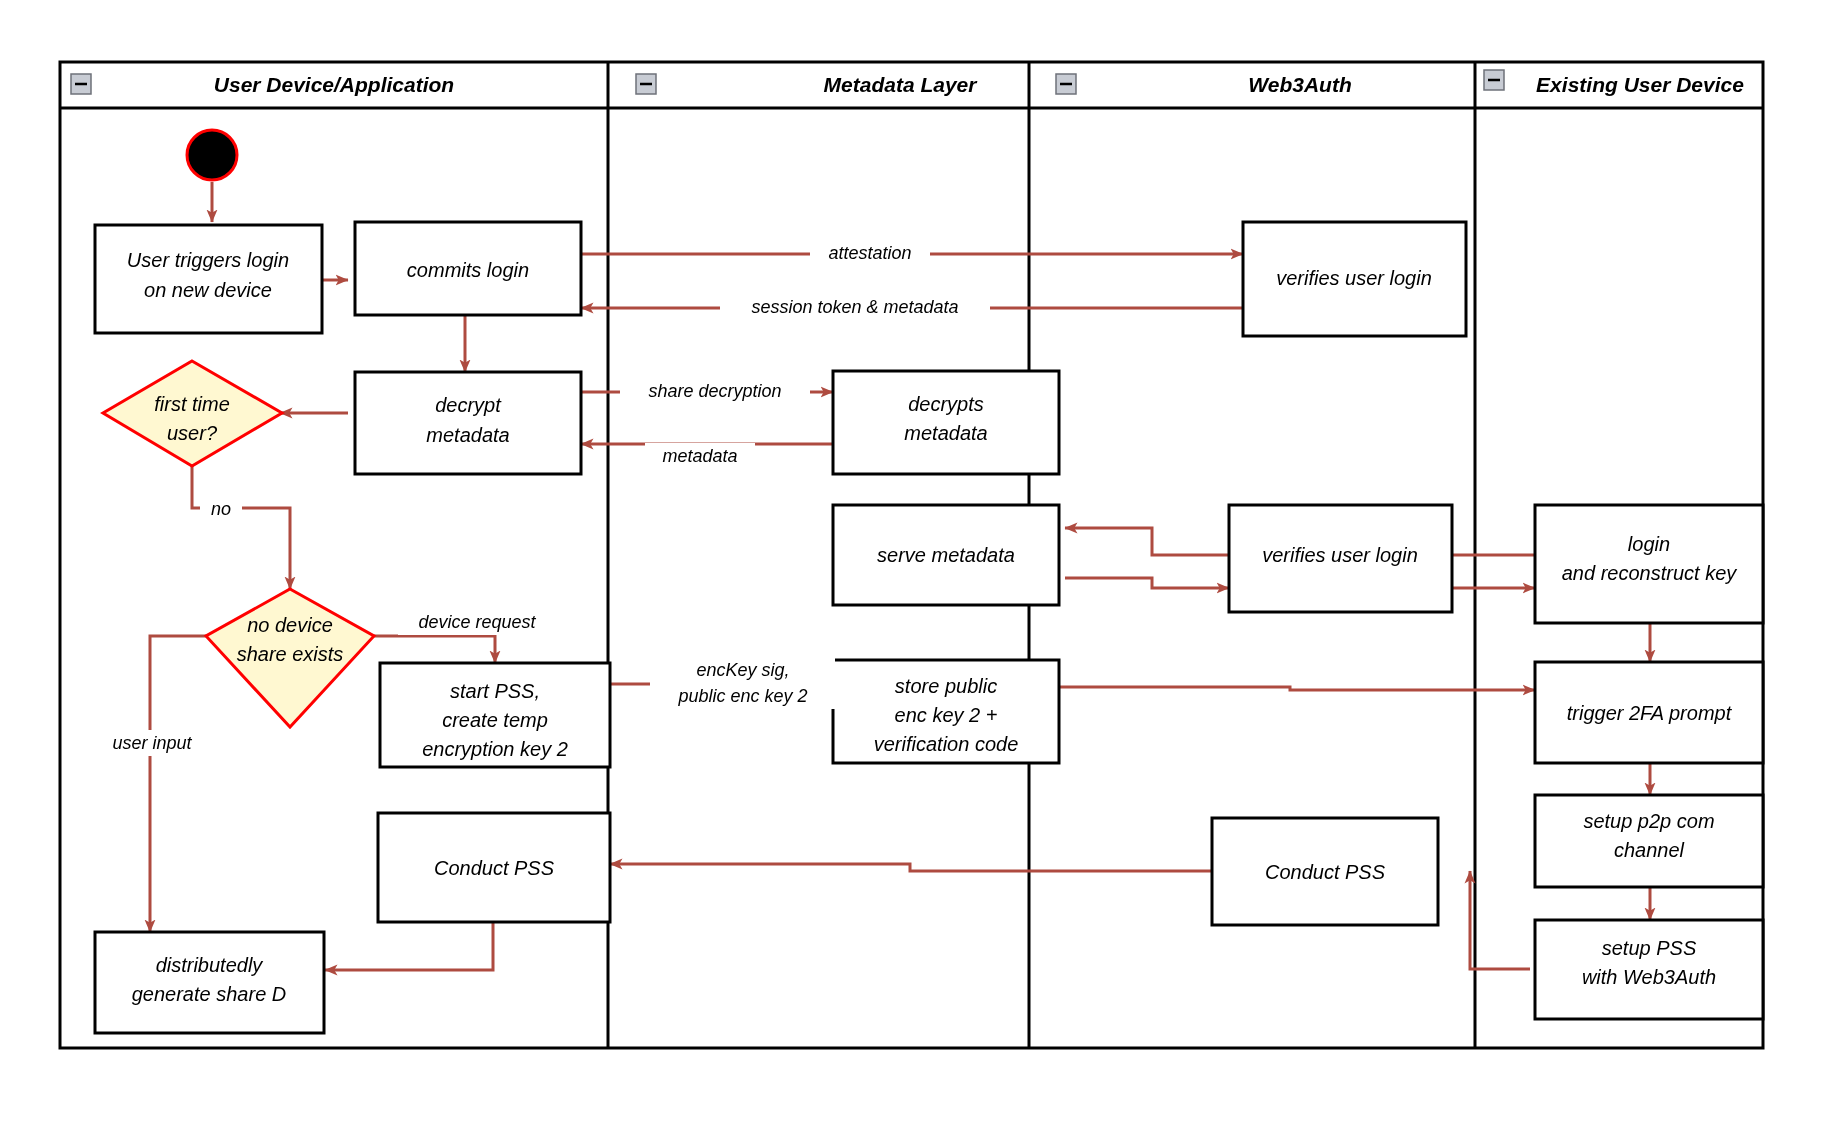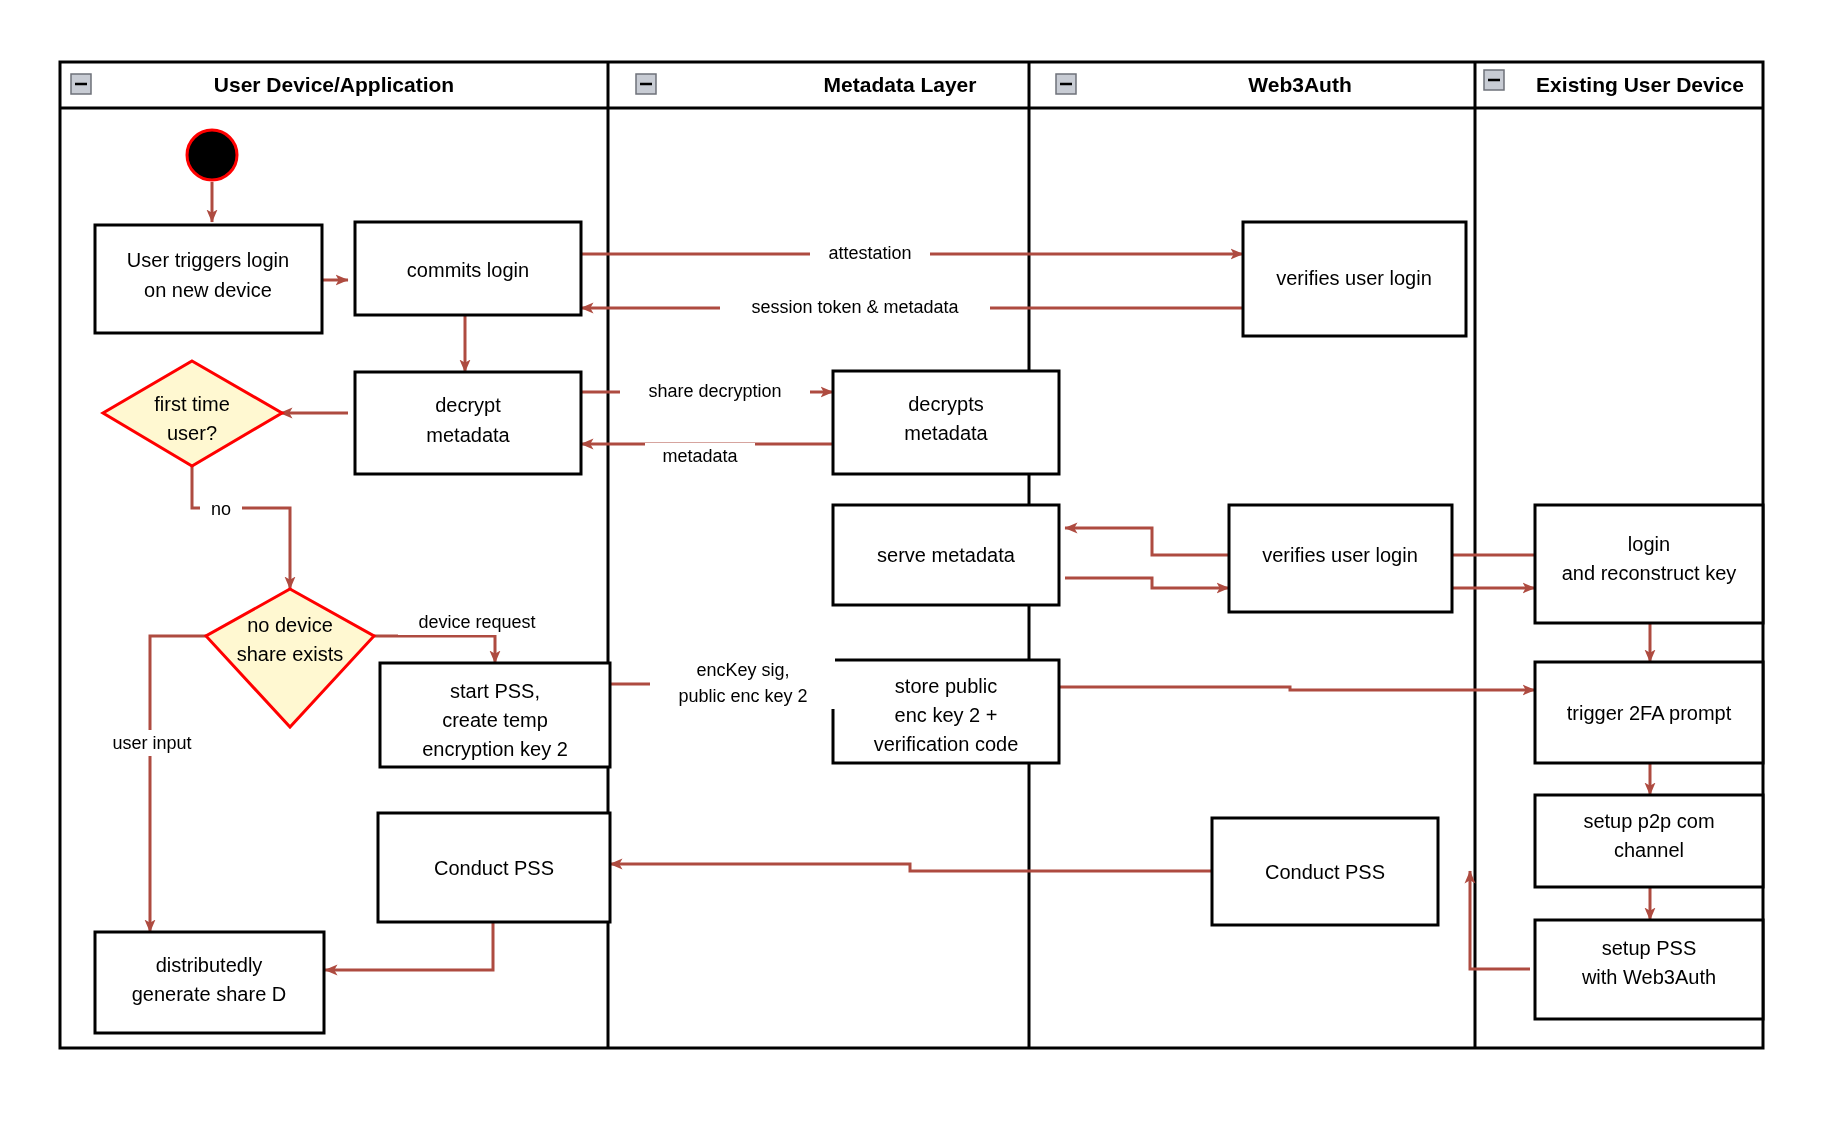--- a/index.html
+++ b/index.html
@@ -7,20 +7,21 @@
     padding: 0;
     background: #ffffff;
     font-family: "Liberation Sans", sans-serif;
   }
   #stage {
     position: relative;
     width: 1822px;
     height: 1132px;
     background: #ffffff;
     overflow: hidden;
+    font-style: italic;
   }
   svg#canvas {
     position: absolute;
     left: 0;
     top: 0;
     width: 1822px;
     height: 1132px;
     display: block;
   }
   .lane-title {

